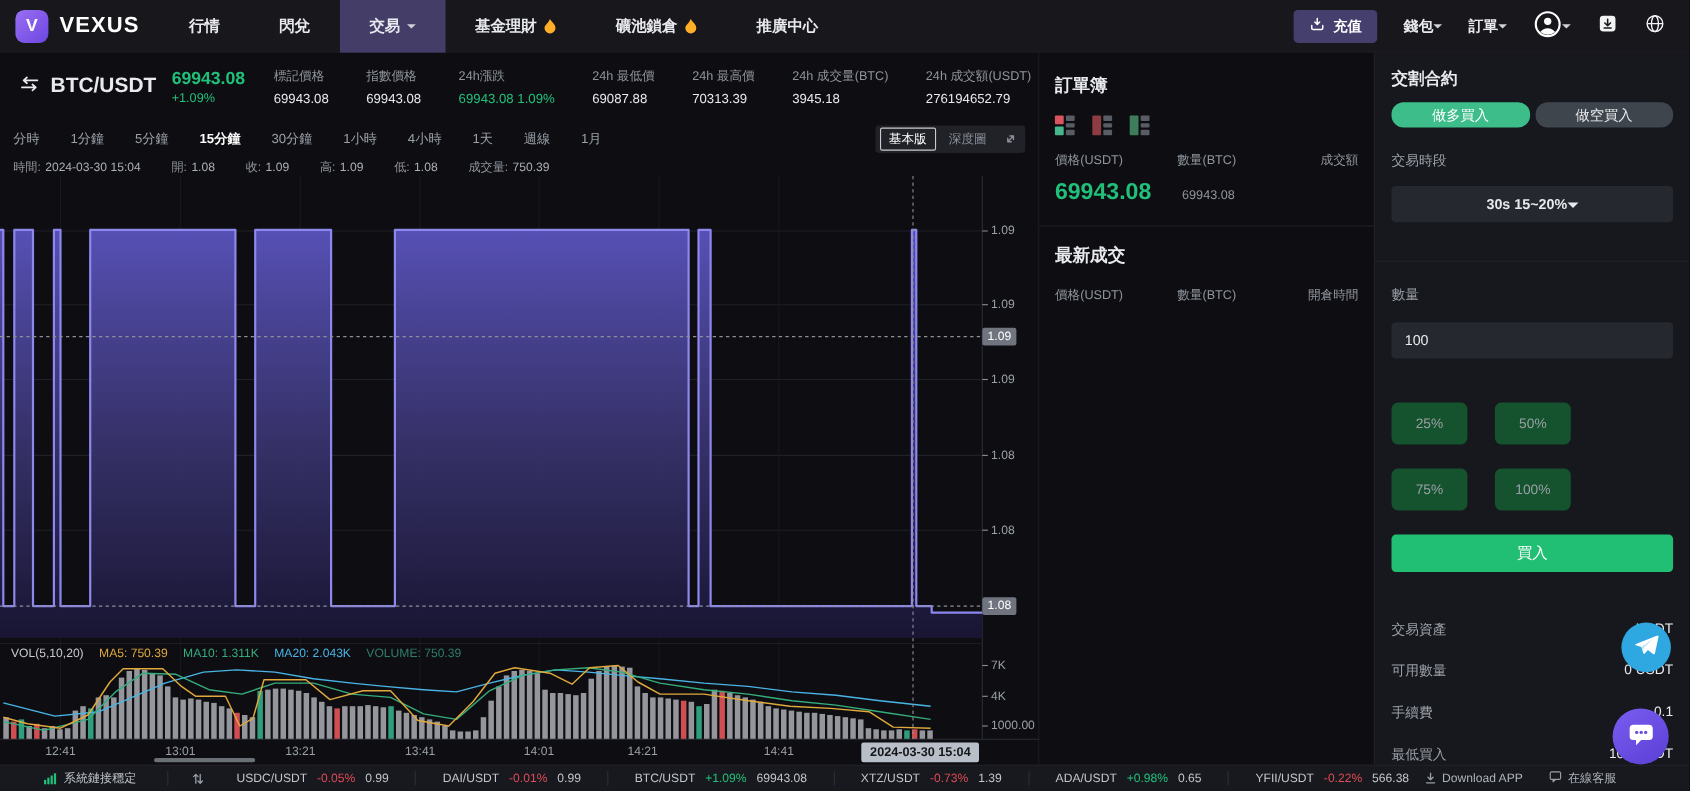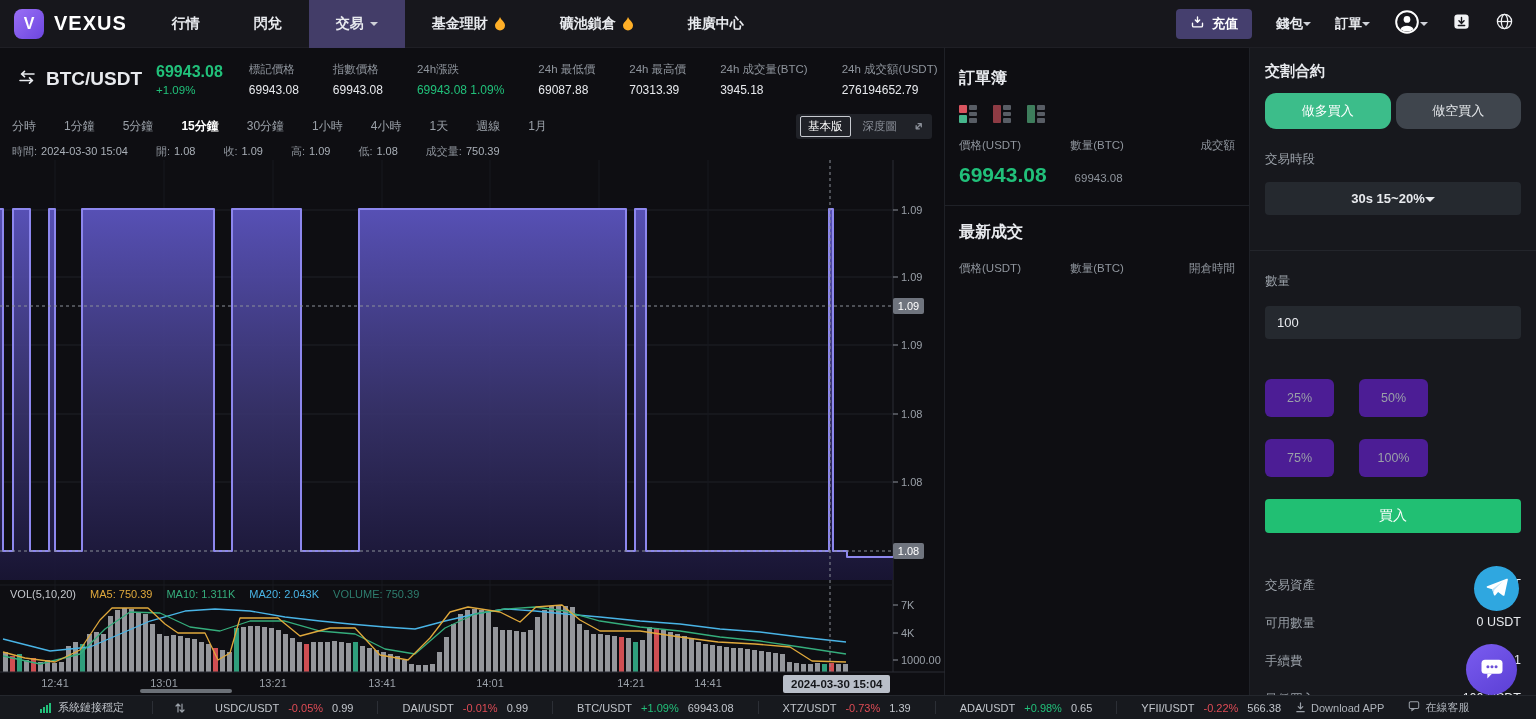--- a/index.html
+++ b/index.html
@@ -82,32 +82,32 @@
   .ob-head span:nth-child(2){ text-align:center; }
   .ob-head span:nth-child(3){ text-align:right; }
   .ob-price-row { display:flex; align-items:baseline; margin-top:10px; }
   .ob-price { font-size:21px; font-weight:bold; color:#21c07a; }
   .ob-price-sub { font-size:11.5px; color:#8f959d; margin-left:28px; }
   .ob-divider { height:1px; background:#1f2127; margin:18px -14px 0 -14px; }
 
   
   .tp-title { font-size:15px; font-weight:bold; padding-top:14px; }
   .side-btns { display:flex; gap:5px; margin-top:12px; }
-  .side-btns button { flex:1; height:36px; border:none; border-radius:11px; font-size:13px; cursor:pointer; font-family:inherit; }
+  .side-btns button { flex:1; height:23px; border:none; border-radius:11px; font-size:13px; cursor:pointer; font-family:inherit; }
   .btn-long { background:#3cbd8a; color:#fff; }
   .btn-short { background:#3f454d; color:#e6e9ec; }
   .tp-label { font-size:12.5px; color:#9aa0a8; margin-top:22px; }
   .tp-select { margin-top:14px; height:33px; background:#25292f; border-radius:4px; display:flex; align-items:center;
                justify-content:center; padding:0 12px; font-size:13px; font-weight:bold; cursor:pointer; }
   .sel-caret { width:0; height:0; border:5px solid transparent; border-top-color:#e8eaee; transform:translateY(3px); }
   .tp-divider { height:1px; background:#23252b; margin:35px -15px 0 -15px; }
   .tp-input { margin-top:16px; width:100%; height:33px; background:#25292f; border:none; border-radius:4px;
               color:#e8eaee; font-size:13px; padding:0 12px; font-family:inherit; }
   .pct-grid { display:flex; flex-wrap:wrap; gap:22px 25px; margin-top:40px; }
-  .pct { width:69px; height:38px; background:#4c1d95; border:none; border-radius:6px; color:#9aa0a8;
+  .pct { width:69px; height:38px; background:#14532d; border:none; border-radius:6px; color:#9aa0a8;
          font-size:12.5px; cursor:pointer; font-family:inherit; }
   .buy-btn { margin-top:22px; width:100%; height:34px; background:#21bf73; border:none; border-radius:4px;
              color:#fff; font-size:14px; cursor:pointer; font-family:inherit; }
   .info-rows { margin-top:44px; }
   .info-row { display:flex; justify-content:space-between; font-size:12.5px; margin-bottom:21px; }
   .info-row .il { color:#9aa0a8; }
   .info-row .iv { color:#e8eaee; }
 
   
   .ticker-bar { height:24px; background:#17191e; border-top:1px solid #24272d; display:flex; align-items:center;
@@ -458,21 +458,21 @@
           <div class="ybadge" style="top: 138px;">1.09</div>
           <div class="ybadge" style="top: 383px;">1.08</div>
           <div class="ylab" style="top: 439px;">7K</div>
           <div class="ylab" style="top: 467px;">4K</div>
           <div class="ylab" style="top: 494px;">1000.00</div>
           <div class="xlab" style="left: 25px;">12:41</div>
           <div class="xlab" style="left: 134px;">13:01</div>
           <div class="xlab" style="left: 243px;">13:21</div>
           <div class="xlab" style="left: 352px;">13:41</div>
           <div class="xlab" style="left: 460px;">14:01</div>
-          <div class="xlab" style="left: 601px;">14:21</div>
+          <div class="xlab" style="left: 538px; text-align: right;">14:21</div>
           <div class="xlab" style="left: 678px;">14:41</div>
           <div class="tbadge" style="left: 783px;">2024-03-30 15:04</div>
           <div class="vol-legend">
             <span style="color: rgb(198, 201, 206);">VOL(5,10,20)</span>
             <span style="color: rgb(224, 169, 60);">MA5: 750.39</span>
             <span style="color: rgb(53, 173, 124);">MA10: 1.311K</span>
             <span style="color: rgb(73, 180, 230);">MA20: 2.043K</span>
             <span style="color: rgb(46, 125, 110);">VOLUME: 750.39</span>
           </div>
           <div class="hthumb"></div>

